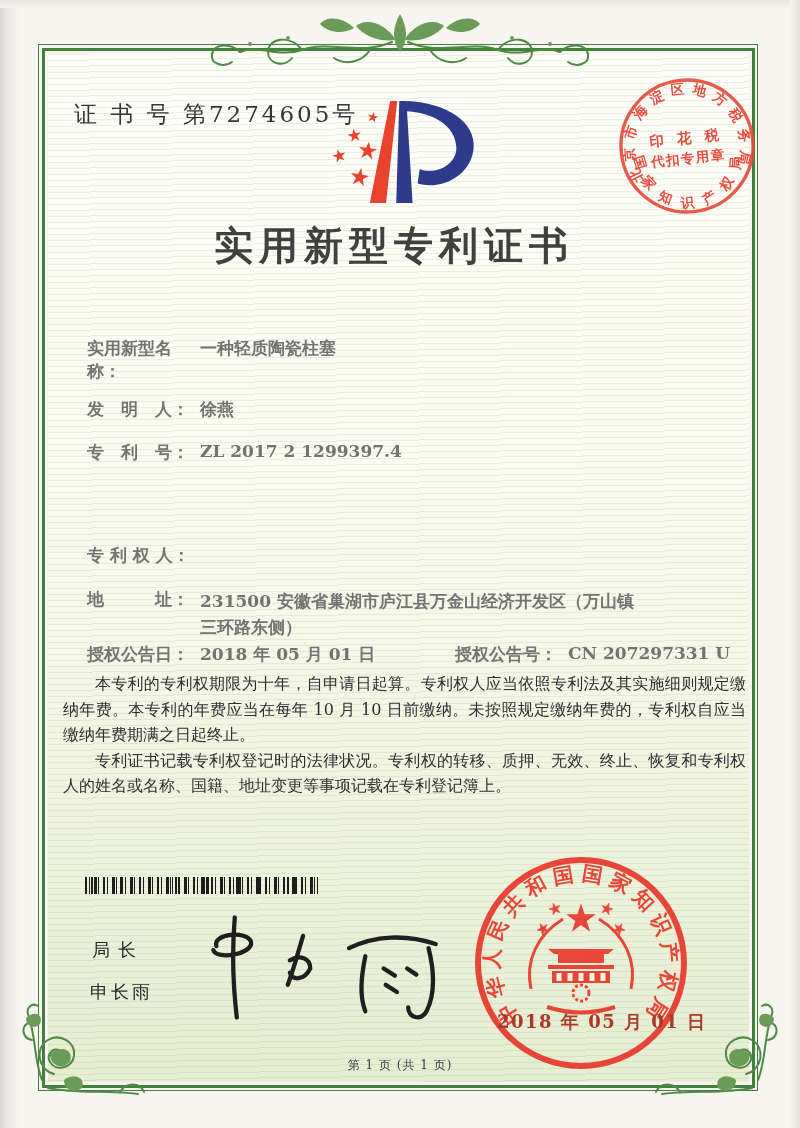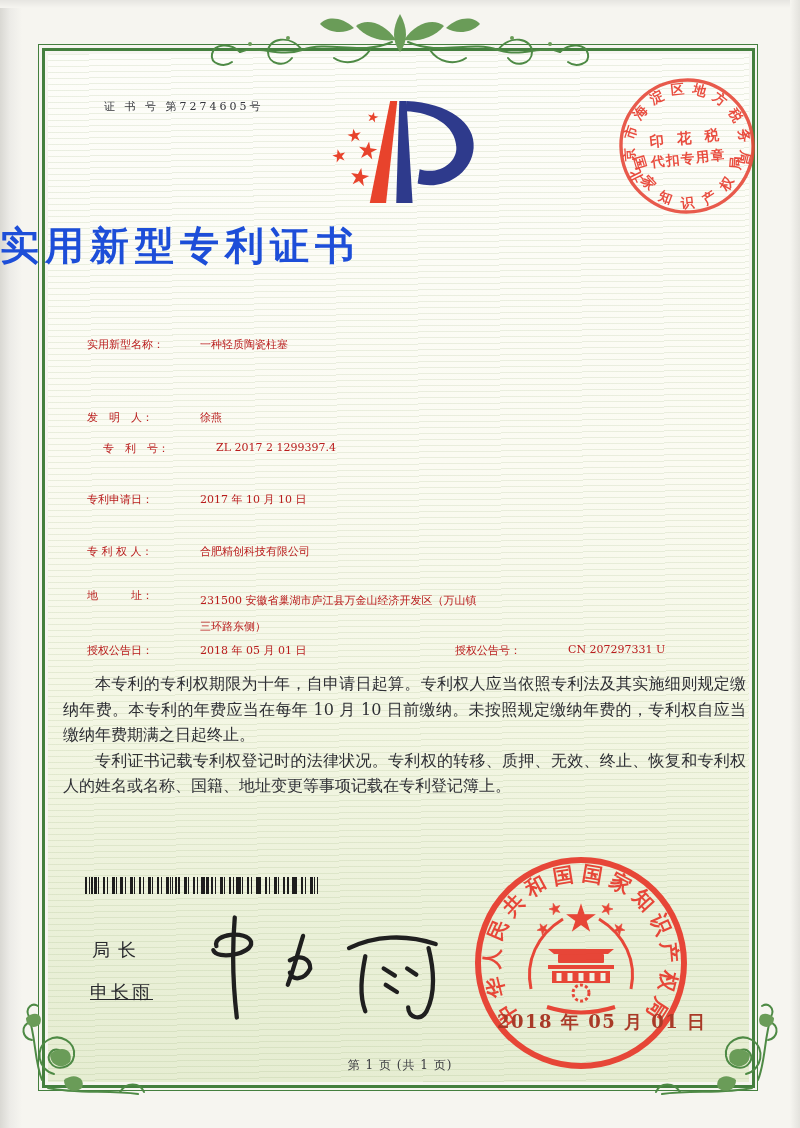--- a/index.html
+++ b/index.html
@@ -17,51 +17,51 @@
 
   .frame-outer { position:absolute; left:38px; top:44px; width:718px; height:1045px;
     border:1.5px solid #447f3e; }
   .frame-inner { position:absolute; inset:2.5px; border:3px solid #447f3e; }
   .paper-inner { position:absolute; inset:3px;
     background:linear-gradient(180deg,#fdfdf9 0%,#fbfbf2 40%,#f3f6e3 66%,#eaf0d8 86%,#e6edd2 100%); }
   .guilloche { position:absolute; inset:0;
     background:repeating-linear-gradient(179.3deg, rgba(130,160,95,0.15) 0 1px, rgba(255,255,255,0) 1px 6px); }
 
   .abs { position:absolute; }
-  .cert-no { left:104px; top:99px; font-size:11px; letter-spacing:3px; color:#33353a; }
-  .title { left:0; right:12px; top:219px; text-align:left; font-size:39px; font-weight:700;
-    letter-spacing:6px; color:#1d4ed8; }
-
-  .field-row { position:absolute; left:87px; display:flex; font-size:11px; color:#b91c1c; }
+  .cert-no { left:74px; top:99px; font-size:23px; letter-spacing:3px; color:#33353a; }
+  .title { left:0; right:12px; top:219px; text-align:center; font-size:39px; font-weight:700;
+    letter-spacing:6px; color:#404040; }
+
+  .field-row { position:absolute; left:87px; display:flex; font-size:17px; color:#737373;font-weight:bold; }
   .f-label { width:113px; flex:none; }
   .f-value { white-space:pre-line; }
   .row-name     { top:337px; }
-  .row-inventor { top:410px; }
-  .row-patno    { top:441px;margin-left:16px; }
+  .row-inventor { top:398px; }
+  .row-patno    { top:441px; }
   .row-filing   { top:492px; }
   .row-patentee { top:544px; }
   .row-address  { top:588px; }
   .row-address .f-value { width:440px; line-height:26px; }
   .row-grantdate{ top:643px;justify-content:flex-end; }
   .row-grantno  { top:643px; left:455px; }
 
   .paragraphs { position:absolute; left:63px; top:671px; width:683px;
     font-size:16px; line-height:25.5px; color:#2e2f34; text-align:justify; }
   .paragraphs p { margin:0; text-indent:2em; }
 
   .barcode { position:absolute; left:85px; top:877px; width:233px; height:17px;
     background-image:
       repeating-linear-gradient(90deg,#1d1d1d 0 2px,rgba(0,0,0,0) 2px 4px,#1d1d1d 4px 5px,rgba(0,0,0,0) 5px 9px,#1d1d1d 9px 12px,rgba(0,0,0,0) 12px 13px,#1d1d1d 13px 14px,rgba(0,0,0,0) 14px 18px),
       repeating-linear-gradient(90deg,#1d1d1d 0 1px,rgba(0,0,0,0) 1px 6px,#1d1d1d 6px 8px,rgba(0,0,0,0) 8px 15px,rgba(0,0,0,0) 15px 29px);
   }
 
   .signer-title { left:92px; top:938px; font-size:18px; letter-spacing:8px; color:#28292d;
     font-family:Liberation Serif, serif; }
   .signer-name  { left:90px; top:980px; font-size:18px; letter-spacing:3px; color:#28292d;
-    font-family:"DejaVu Sans","Liberation Sans",sans-serif;text-decoration:underline; }
+    font-family:"DejaVu Sans","Liberation Sans",sans-serif; }
   .signature-svg { position:absolute; left:196px; top:910px; }
 
   .ornament-top { position:absolute; left:150px; top:6px; }
   .corner-svg { position:absolute; top:996px; }
   .corner-bl { left:20px; }
   .corner-br { left:650px; transform:scaleX(-1); }
 
   .seal-svg { position:absolute; left:467px; top:849px; opacity:0.93; }
   .seal-date { left:497px; top:1010px; font-size:18px; color:#a93a28; letter-spacing:1.5px;
     font-weight:600; }
@@ -168,27 +168,22 @@
     <span class="f-value">一种轻质陶瓷柱塞</span>
   </div>
   <div class="field-row row-inventor">
     <span class="f-label">发　明　人：</span>
     <span class="f-value">徐燕</span>
   </div>
   <div class="field-row row-patno">
     <span class="f-label">专　利　号：</span>
     <span class="f-value">ZL 2017 2 1299397.4</span>
   </div>
-  <div class="field-row row-filing">
-    <span class="f-label">专利申请日：</span>
-    <span class="f-value">2017 年 10 月 10 日</span>
-  </div>
   <div class="field-row row-patentee">
     <span class="f-label">专 利 权 人：</span>
-    <span class="f-value">合肥精创科技有限公司</span>
   </div>
   <div class="field-row row-address">
     <span class="f-label">地　　　址：</span>
     <span class="f-value">231500 安徽省巢湖市庐江县万金山经济开发区（万山镇
 三环路东侧）</span>
   </div>
   <div class="field-row row-grantdate">
     <span class="f-label">授权公告日：</span>
     <span class="f-value">2018 年 05 月 01 日</span>
   </div>

